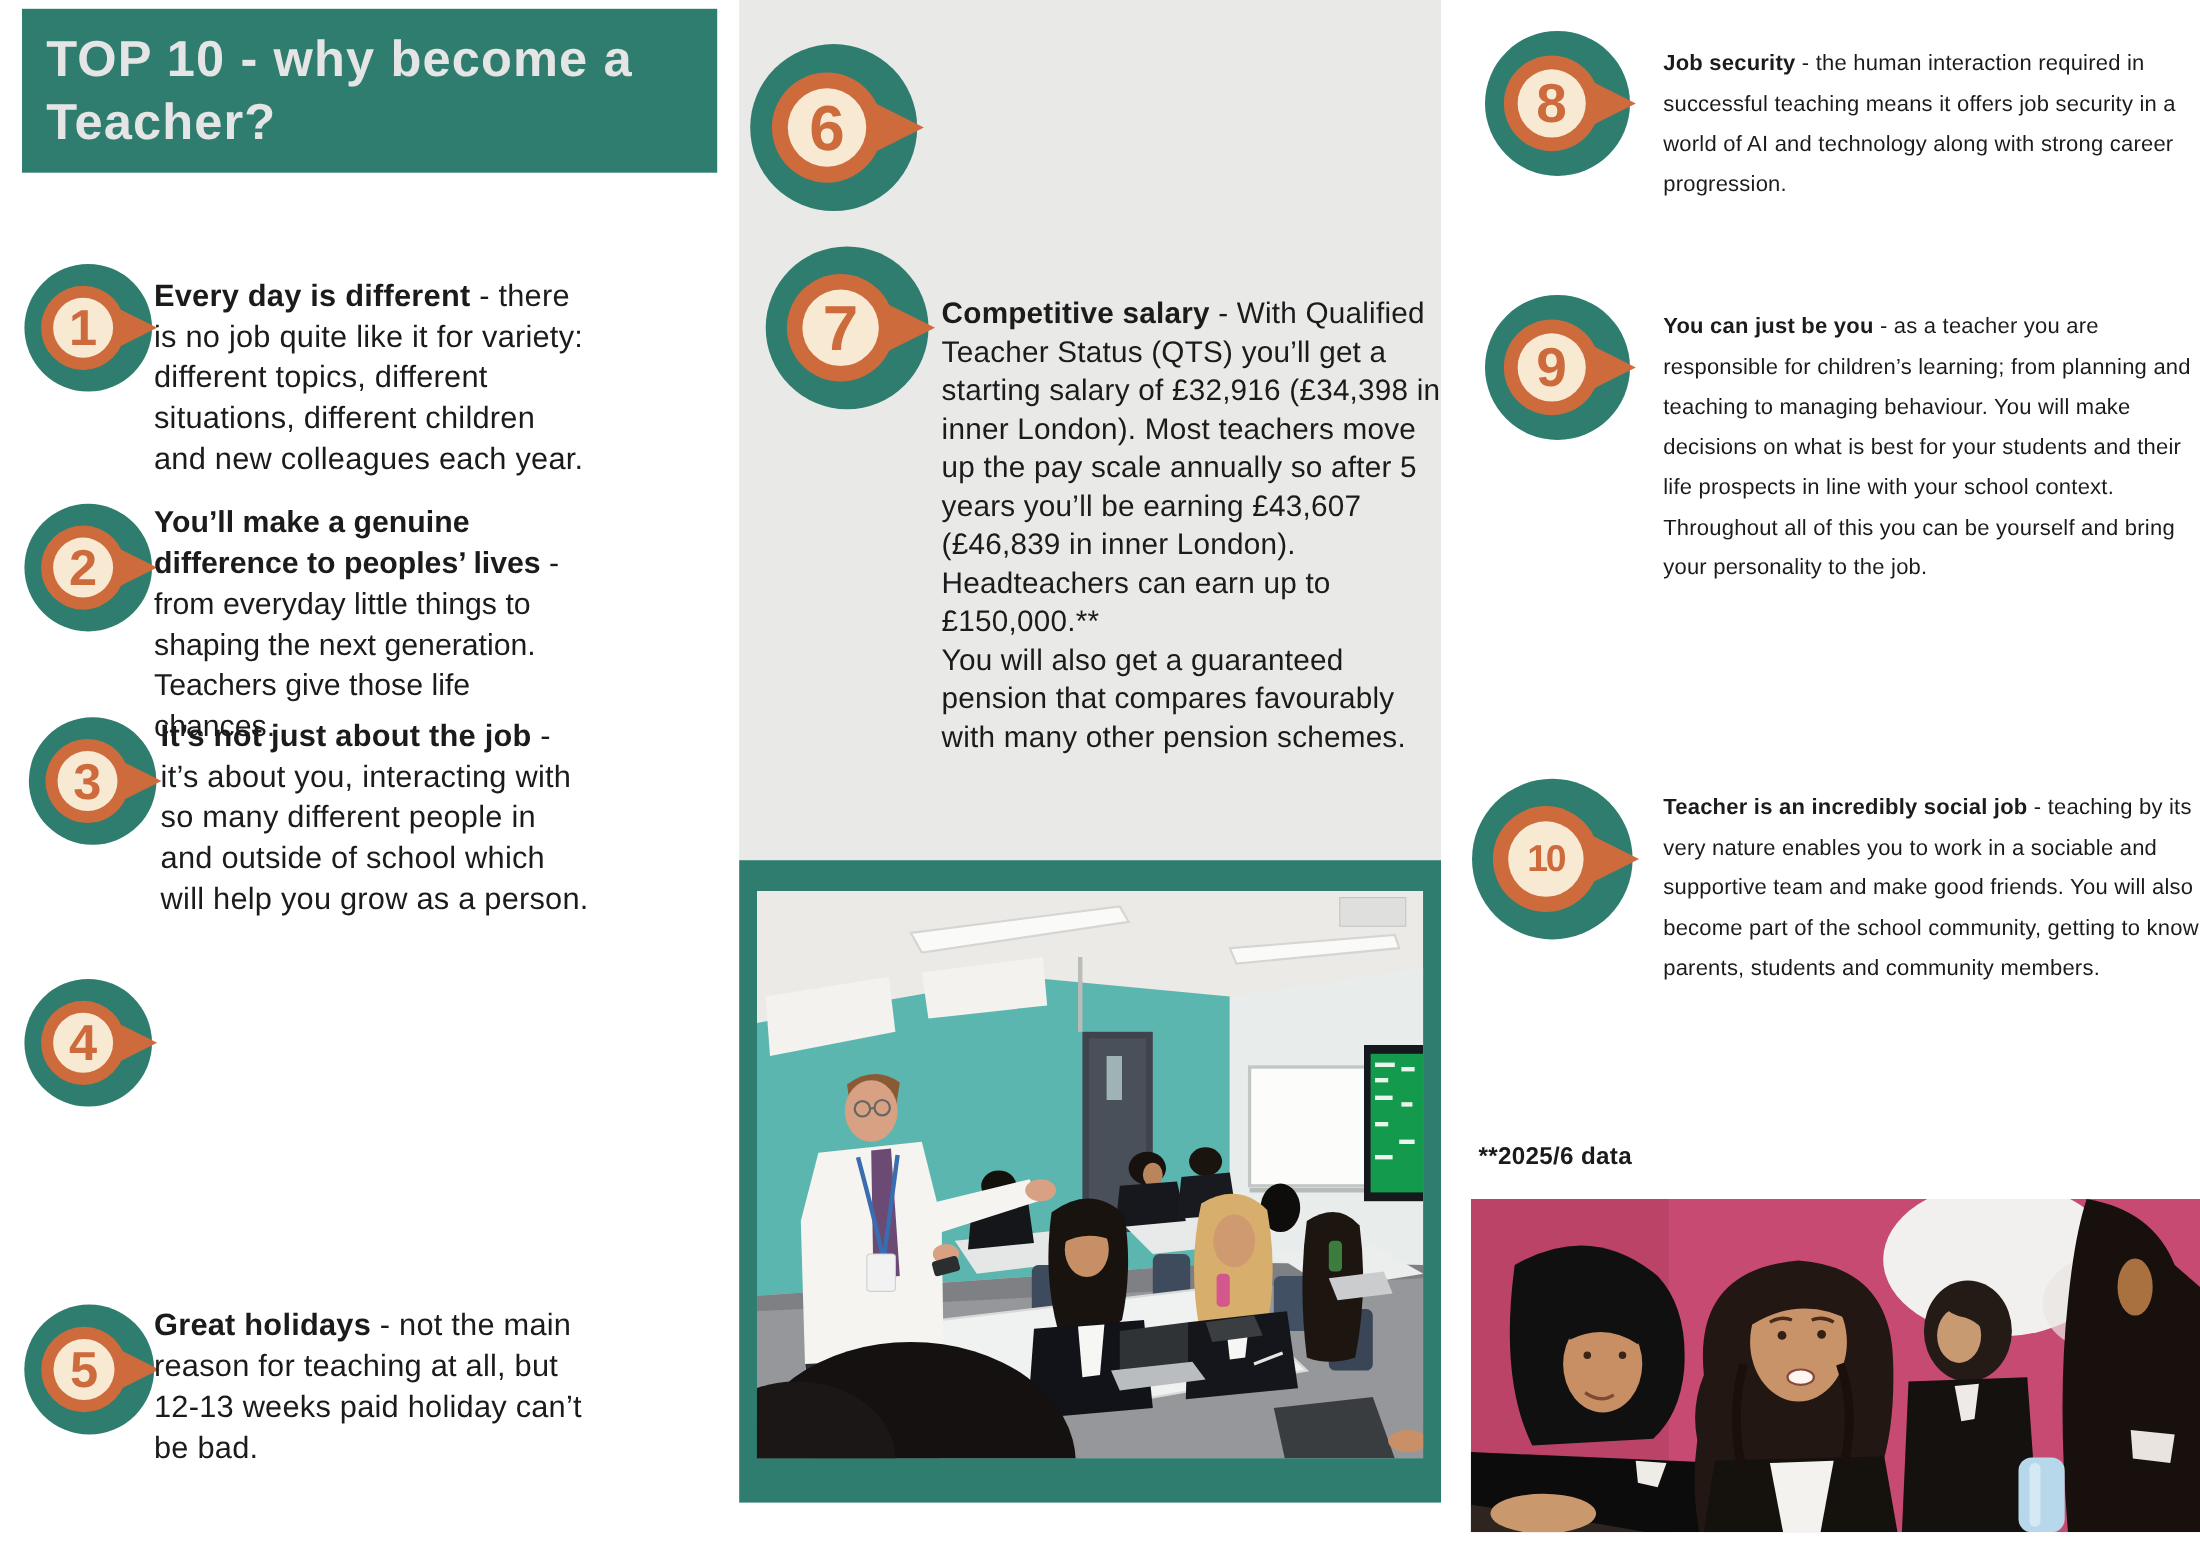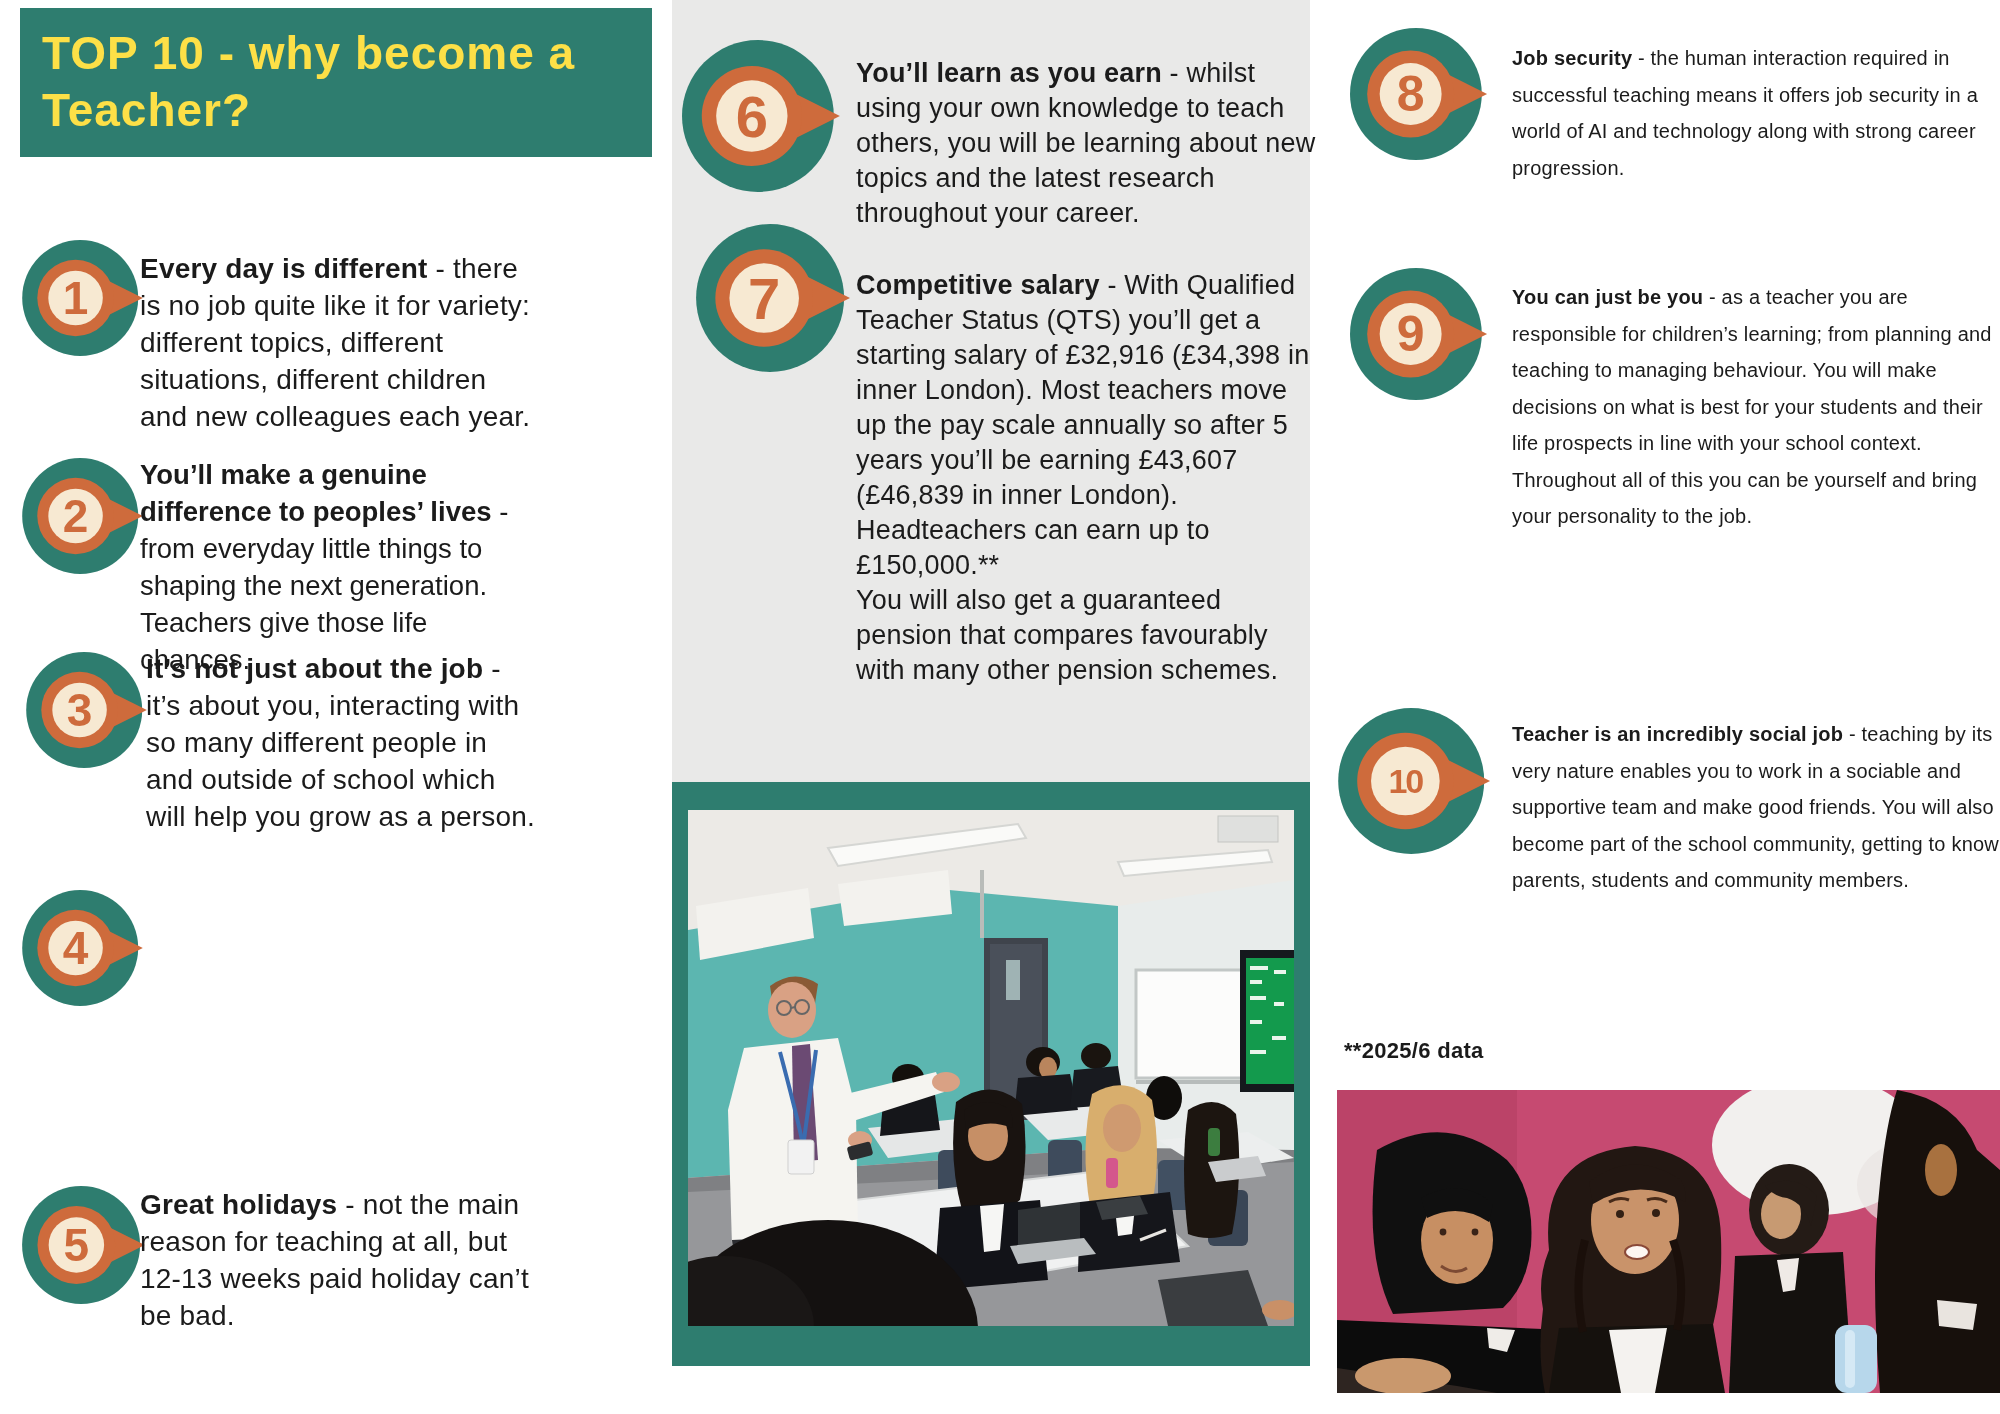--- a/index.html
+++ b/index.html
@@ -4,21 +4,21 @@
 <style>
   html,body { margin:0; padding:0; background:#ffffff; }
   .page {
     position:relative; width:2000px; height:1414px; background:#ffffff;
     overflow:hidden; font-family:"Liberation Sans", sans-serif; color:#1b1b1b;
   }
 
   
   .title-block { position:absolute; left:20px; top:8px; width:632px; height:149px;
     background:#2E7D6F; box-sizing:border-box; padding:17px 22px 0 22px; }
-  .title { color:#fde047; font-weight:bold; font-size:46px; line-height:57px; letter-spacing:1px; }
+  .title { color:#e5e5e5; font-weight:bold; font-size:46px; line-height:57px; letter-spacing:1px; }
 
   
   .col-bg   { position:absolute; left:672px; top:0;     width:638px; height:782px; background:#E9E9E8; }
   .teal-box { position:absolute; left:672px; top:782px; width:638px; height:584px; background:#2E7D6F; }
 
   
   .badge { position:absolute; }
   .badge svg { position:absolute; left:0; top:0; width:100%; height:100%; overflow:visible; }
   .badge-num { position:absolute; left:0; top:0; width:83.6%; height:100%;
     display:flex; align-items:center; justify-content:center;
@@ -150,23 +150,20 @@
     <span class="hd">You’ll make a genuine difference to peoples’ lives</span><span class="bd"> - from everyday little things to shaping the next generation. Teachers give those life chances.</span>
   </div>
   <div class="txt col-left" style="left:140px; top:250px; width:396px;">
     <span class="hd">Every day is different</span><span class="bd"> - there is no job quite like it for variety: different topics, different situations, different children and new colleagues each year.</span>
   </div>
   <div class="txt col-left" style="left:146px; top:650px; width:396px;">
     <span class="hd">It’s not just about the job</span><span class="bd"> - it’s about you, interacting with so many different people in and outside of school which will help you grow as a person.</span>
   </div>
   <div class="txt col-left" style="left:140px; top:1186px; width:404px;">
     <span class="hd">Great holidays</span><span class="bd"> - not the main reason for teaching at all, but 12-13 weeks paid holiday can’t be bad.</span>
-  </div>
-  <div class="txt col-mid" style="left:856px; top:56px; width:462px;">
-    <span class="hd">You’ll learn as you earn</span><span class="bd"> - whilst using your own knowledge to teach others, you will be learning about new topics and the latest research throughout your career.</span>
   </div>
   <div class="txt col-mid" style="left:856px; top:268px; width:466px;">
     <span class="hd">Competitive salary</span><span class="bd"> - With Qualified Teacher Status (QTS) you’ll get a starting salary of £32,916 (£34,398 in inner London). Most teachers move up the pay scale annually so after 5 years you’ll be earning £43,607 (£46,839 in inner London). Headteachers can earn up to £150,000.**
 You will also get a guaranteed pension that compares favourably with many other pension schemes.</span>
   </div>
   <div class="txt col-right" style="left:1512px; top:40px; width:486px;">
     <span class="hd">Job security</span><span class="bd"> - the human interaction required in successful teaching means it offers job security in a world of AI and technology along with strong career progression.</span>
   </div>
   <div class="txt col-right" style="left:1512px; top:279px; width:488px;">
     <span class="hd">You can just be you</span><span class="bd"> - as a teacher you are responsible for children’s learning; from planning and teaching to managing behaviour. You will make decisions on what is best for your students and their life prospects in line with your school context. Throughout all of this you can be yourself and bring your personality to the job.</span>

